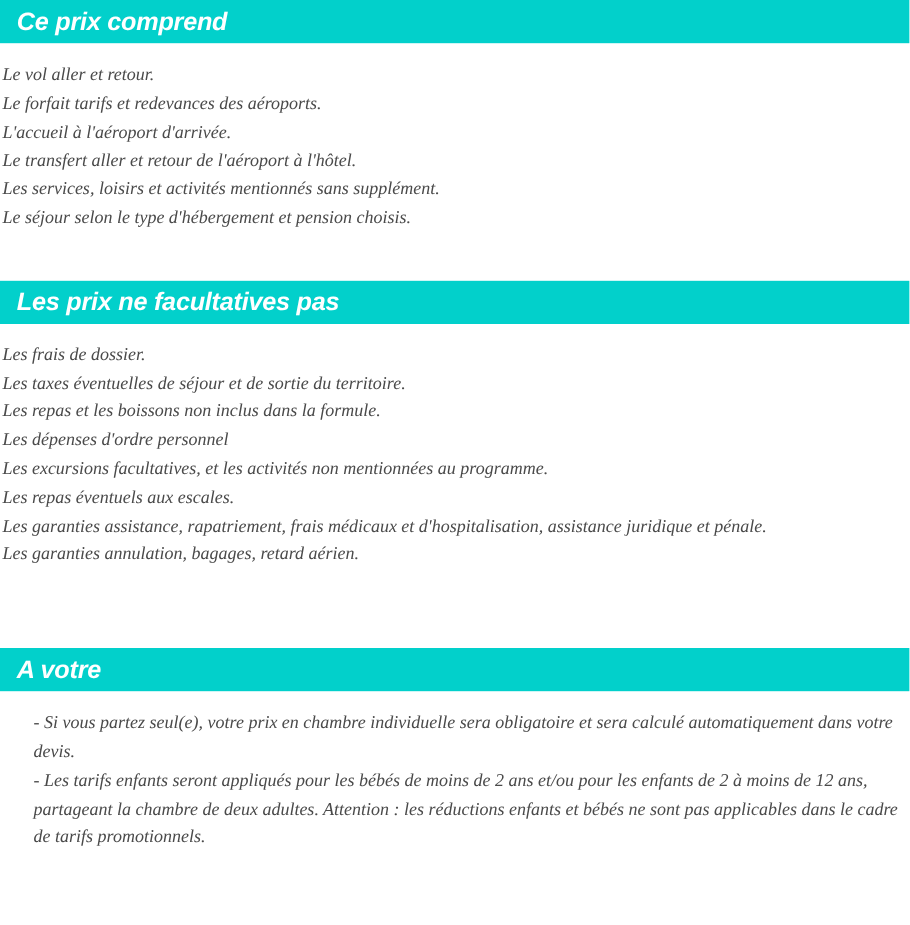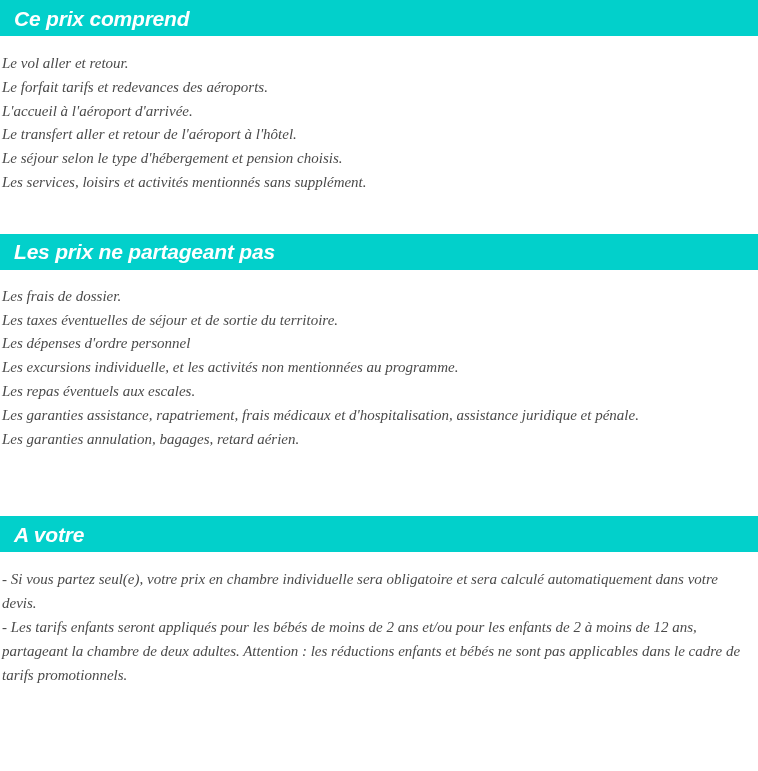--- a/index.html
+++ b/index.html
@@ -66,20 +66,21 @@
     margin: 0;
     padding: 0;
   }
   .note-list li {
     color: #4a4a4a;
     font-family: "Liberation Serif", "DejaVu Serif", serif;
     font-style: italic;
     font-size: 15px;
     line-height: 23.8px;
     max-width: 748px;
+    margin-left: 26px;
   }
   .gap-before-section-2 { height: 39px; }
   .spacer-after-banner  { height: 15px; }
   .gap-before-section-3 { height: 65px; }
   .spacer-after-banner-3 { height: 16px; }
   .first-body-offset { height: 16px; }
 </style>
 </head>
 <body>
 
@@ -89,39 +90,40 @@
     <div class="section-banner">
       <span class="banner-title">Ce prix comprend</span>
     </div>
     <div class="first-body-offset"></div>
     <div class="section-body">
       <ul class="inclusion-list">
         <li>Le vol aller et retour.</li>
         <li>Le forfait tarifs et redevances des aéroports.</li>
         <li>L'accueil à l'aéroport d'arrivée.</li>
         <li>Le transfert aller et retour de l'aéroport à l'hôtel.</li>
+        <li>Les services, loisirs et activités mentionnés sans supplément.</li>
         <li>Le séjour selon le type d'hébergement et pension choisis.</li>
-        <li>Les services, loisirs et activités mentionnés sans supplément.</li>
       </ul>
     </div>
   </section>
 
   <div class="gap-before-section-2"></div>
 
   <section>
     <div class="section-banner">
-      <span class="banner-title">Les prix ne partageant pas</span>
+      <span class="banner-title">Les prix ne facultatives pas</span>
     </div>
     <div class="spacer-after-banner"></div>
     <div class="section-body">
       <ul class="inclusion-list">
         <li>Les frais de dossier.</li>
         <li>Les taxes éventuelles de séjour et de sortie du territoire.</li>
+        <li>Les repas et les boissons non inclus dans la formule.</li>
         <li>Les dépenses d'ordre personnel</li>
-        <li>Les excursions individuelle, et les activités non mentionnées au programme.</li>
+        <li>Les excursions facultatives, et les activités non mentionnées au programme.</li>
         <li>Les repas éventuels aux escales.</li>
         <li>Les garanties assistance, rapatriement, frais médicaux et d'hospitalisation, assistance juridique et pénale.</li>
         <li>Les garanties annulation, bagages, retard aérien.</li>
       </ul>
     </div>
   </section>
 
   <div class="gap-before-section-3"></div>
 
   <section>

